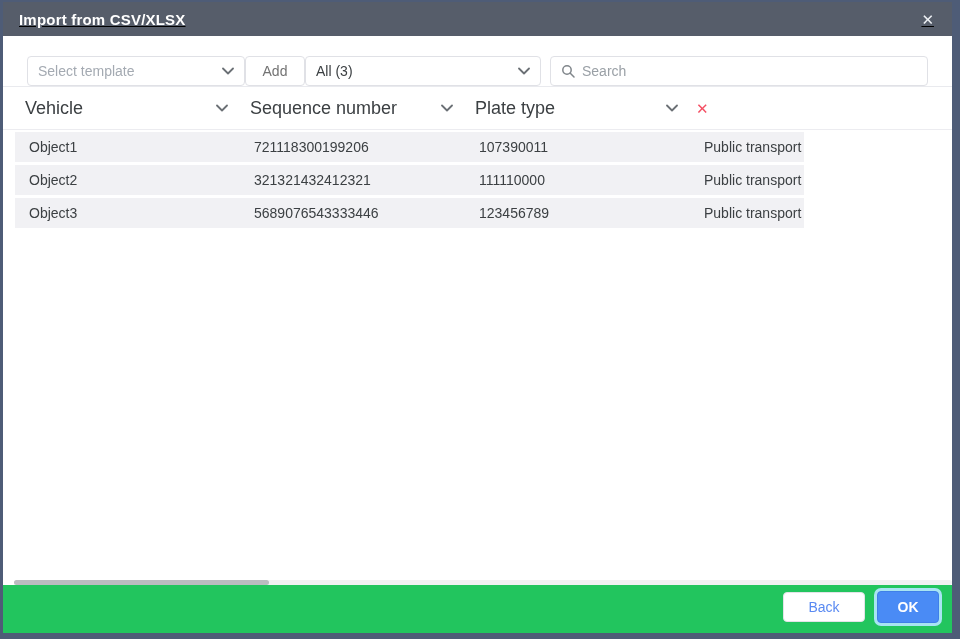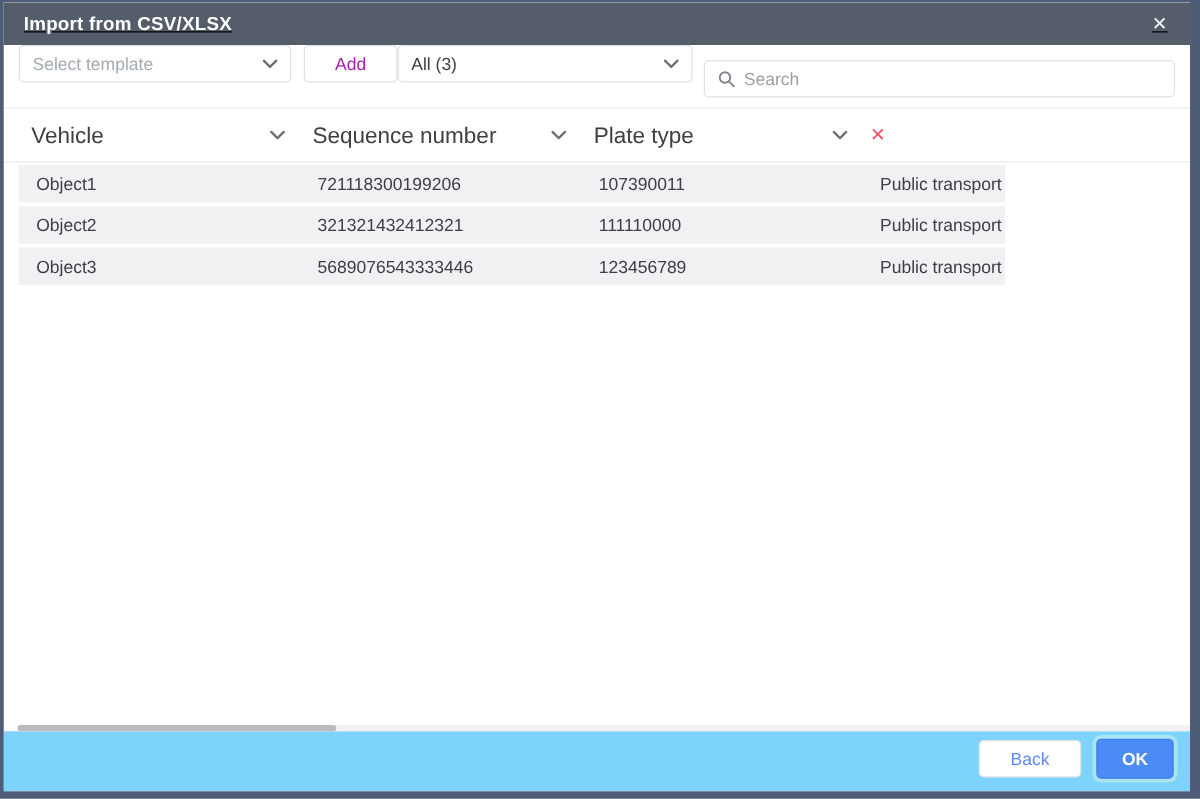--- a/index.html
+++ b/index.html
@@ -39,44 +39,44 @@
     color: #eef1f5;
     font-size: 15px;
     line-height: 1;
     cursor: pointer;
     padding: 4px 2px;
   }
   
   .toolbar {
     flex: 0 0 51px;
     display: flex;
-    align-items: flex-start;
-    padding: 0 12px;
+    align-items: flex-end;
+    padding: 0 24px;
     border-bottom: 1px solid #e9eaee;
     background: #ffffff;
   }
   .ctl {
     height: 30px;
     border: 1px solid #e0e1e6;
     border-radius: 4px;
     background: #ffffff;
     display: flex;
     align-items: center;
     font-size: 14px;
   }
   .dropdown { padding: 0 10px; cursor: pointer; }
   .dropdown .dd-label { flex: 1; white-space: nowrap; overflow: hidden; }
   .placeholder-text { color: #a4aab2; }
   .value-text { color: #3c4043; }
   .template-dd { width: 218px; }
   .filter-dd { width: 236px; }
   .add-btn {
-    width: 75px; margin-left: 10px;
+    width: 60px; 
     justify-content: center;
-    color: #a21caf;
+    color: #737373;
     cursor: pointer;
     font-size: 14px;
   }
   .search-box { flex: 1; margin-left: 9px; padding: 0 10px; margin-top: 12px; }
   .search-box .search-ph { color: #9aa0a6; margin-left: 7px; font-size: 14px; }
   .chev { flex: 0 0 auto; display: inline-flex; }
   
   .grid-cols {
     display: grid;
     grid-template-columns: 225px 225px 225px 225px 1fr;
@@ -139,21 +139,21 @@
     border-radius: 3px;
     cursor: pointer;
   }
   
   .footer {
     flex: 0 0 48px;
     display: flex;
     align-items: center;
     justify-content: flex-end;
     padding: 0 10px 4px 0;
-    background: #7dd3fc;
+    background: #22c55e;
     margin-top: 45px;
   }
   .btn {
     height: 30px;
     border-radius: 4px;
     font-size: 14px;
     display: flex;
     align-items: center;
     justify-content: center;
     cursor: pointer;

